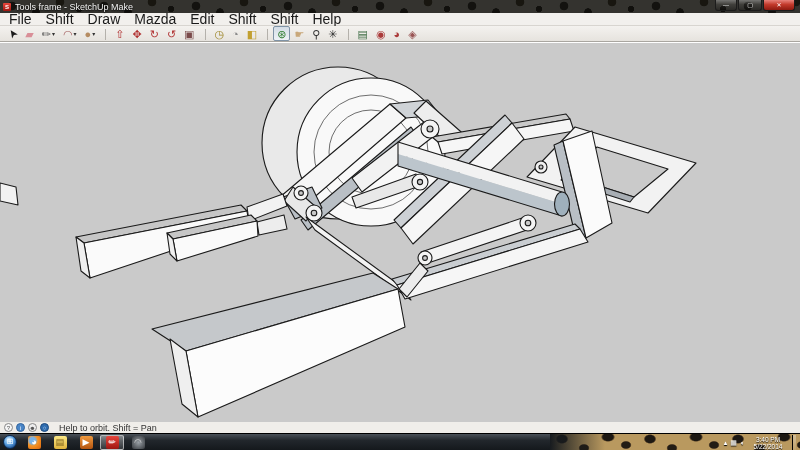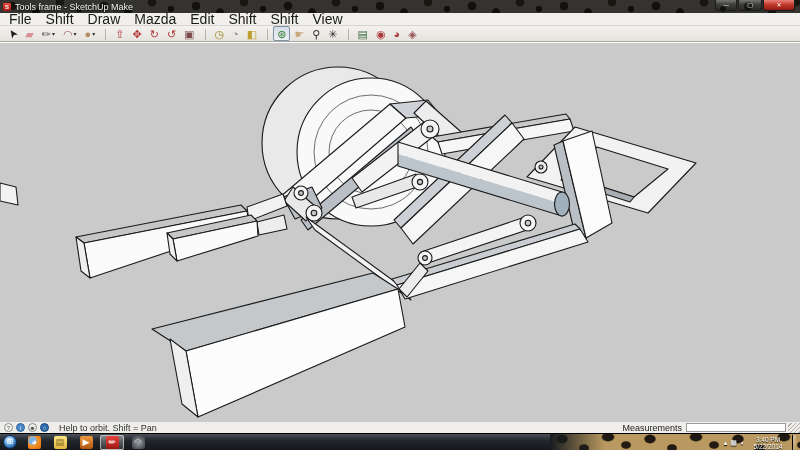--- a/index.html
+++ b/index.html
@@ -99,21 +99,21 @@
   </div>
 
   <div class="menubar">
       <span class="menu-item">File</span>
       <span class="menu-item">Shift</span>
       <span class="menu-item">Draw</span>
       <span class="menu-item">Mazda</span>
       <span class="menu-item">Edit</span>
       <span class="menu-item">Shift</span>
       <span class="menu-item">Shift</span>
-      <span class="menu-item">View</span>
+      <span class="menu-item">Help</span>
     </div>
 
   <div class="toolbar">
       <span class="tool">
         <i style="color: rgb(27, 27, 27); transform: rotate(-125deg);">➤</i>
       </span>
       <span class="tool">
         <i style="color: rgb(217, 143, 152);">▰</i>
       </span>
       <span class="tool">
@@ -276,25 +276,20 @@
   </div>
 
   <div class="statusbar">
     <span class="st-icons">
         <span class="st-ic" style="color: rgb(85, 85, 85); background: rgb(245, 245, 245); border: 1px solid rgb(136, 136, 136);">?</span>
         <span class="st-ic" style="color: rgb(255, 255, 255); background: rgb(74, 134, 200); border: 1px solid rgb(52, 101, 156);">i</span>
         <span class="st-ic" style="color: rgb(85, 85, 85); background: rgb(238, 238, 238); border: 1px solid rgb(136, 136, 136);">☻</span>
         <span class="st-ic" style="color: rgb(207, 228, 247); background: rgb(47, 109, 176); border: 1px solid rgb(29, 74, 126);">○</span>
       </span>
     <span class="st-hint">Help to orbit.  Shift = Pan</span>
-    <span class="st-right">
-      <span class="meas-label">Measurements</span>
-      <input class="meas-input" value="" style="">
-      <span class="grip"></span>
-    </span>
   </div>
 
   <div class="taskbar">
     <div class="leopard"></div>
     <div class="tb-inner">
       <span class="start-orb">⊞</span>
       <span style="display:flex">
           <div class="tb-app">
             <span class="tb-glyph" style="color: rgb(255, 255, 255); background: radial-gradient(circle at 35% 35%, rgb(122, 179, 232) 0px, rgb(122, 179, 232) 3px, rgb(245, 148, 37) 45%, rgb(217, 101, 15));">◕</span>
           </div>

